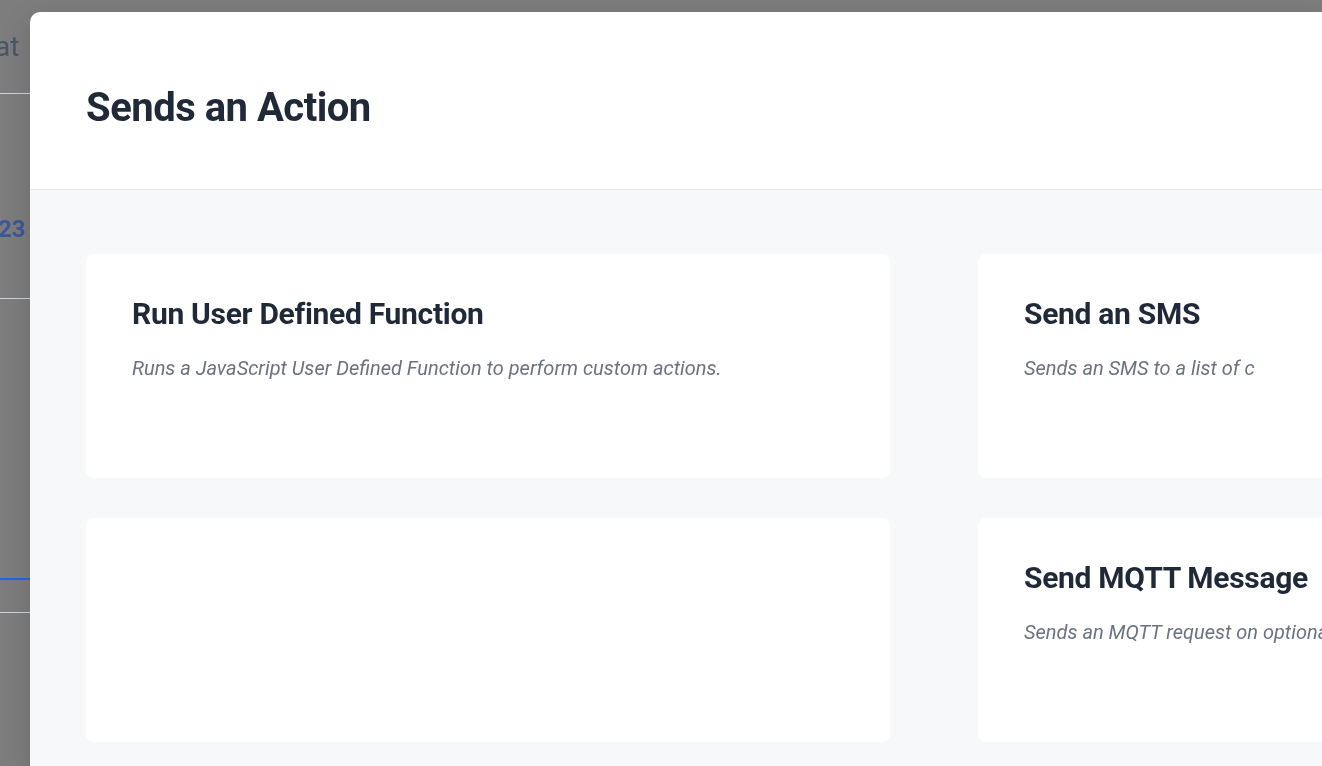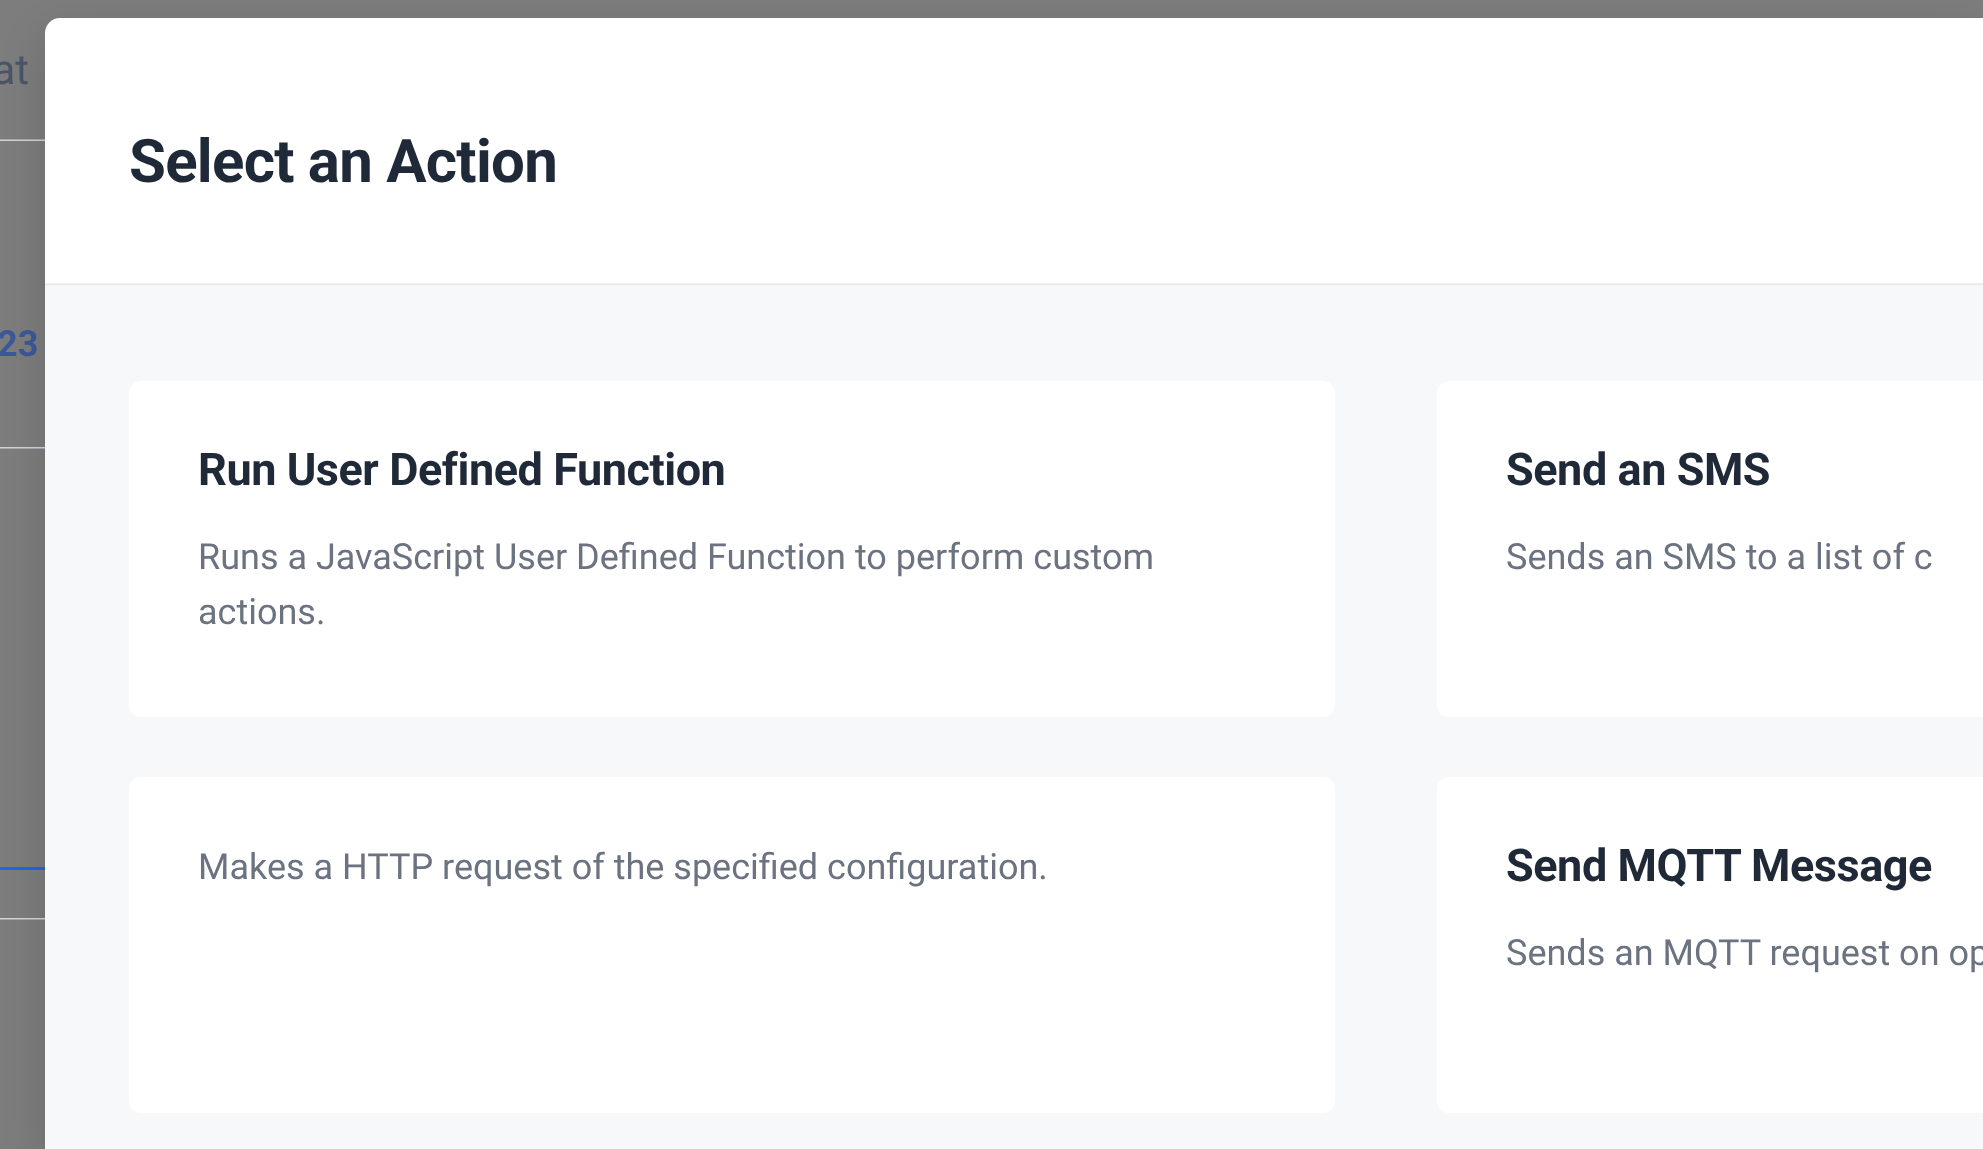--- a/index.html
+++ b/index.html
@@ -87,77 +87,77 @@
       letter-spacing: -0.5px;
     }
     .modal-body {
       background: #f7f8fa;
       flex: 1;
       padding: 64px 56px 0 56px;
       overflow: hidden;
     }
     .cards-row {
       display: flex;
-      gap: 68px;
+      gap: 88px;
       margin-bottom: 40px;
       justify-content: space-between;
     }
     .action-card {
       background: #ffffff;
       border-radius: 8px;
       padding: 42px 46px 42px 46px;
       width: 804px;
       min-height: 224px;
       flex-shrink: 0;
       cursor: pointer;
     }
     .action-card-title {
       font-size: 30px;
       font-weight: 700;
       color: #1f2937;
       margin-bottom: 22px;
       letter-spacing: -0.3px;
     }
     .action-card-description {
-      font-size: 24px;
+      font-size: 20px;
       font-weight: 400;
       color: #6b7280;
       line-height: 1.55;
+      font-style: italic;
     }
   </style>
 </head>
 <body>
 
 <div class="backdrop-text-left">at</div>
 <div class="backdrop-line-1"></div>
 <div class="backdrop-text-number">23</div>
 <div class="backdrop-line-2"></div>
 <div class="backdrop-line-3"></div>
 <div class="backdrop-line-4"></div>
 
 <div class="modal">
   <div class="modal-header">
-    <h1 class="modal-title">Select an Action</h1>
+    <h1 class="modal-title">Sends an Action</h1>
   </div>
   <div class="modal-body">
 
     <div class="cards-row">
       <div class="action-card">
         <div class="action-card-title">Run User Defined Function</div>
         <div class="action-card-description">Runs a JavaScript User Defined Function to perform custom actions.</div>
       </div>
       <div class="action-card">
         <div class="action-card-title">Send an SMS</div>
         <div class="action-card-description">Sends an SMS to a list of c</div>
       </div>
     </div>
 
     <div class="cards-row">
       <div class="action-card">
-        <div class="action-card-description">Makes a HTTP request of the specified configuration.</div>
       </div>
       <div class="action-card">
         <div class="action-card-title">Send MQTT Message</div>
         <div class="action-card-description">Sends an MQTT request on optional payload.</div>
       </div>
     </div>
 
   </div>
 </div>
 

